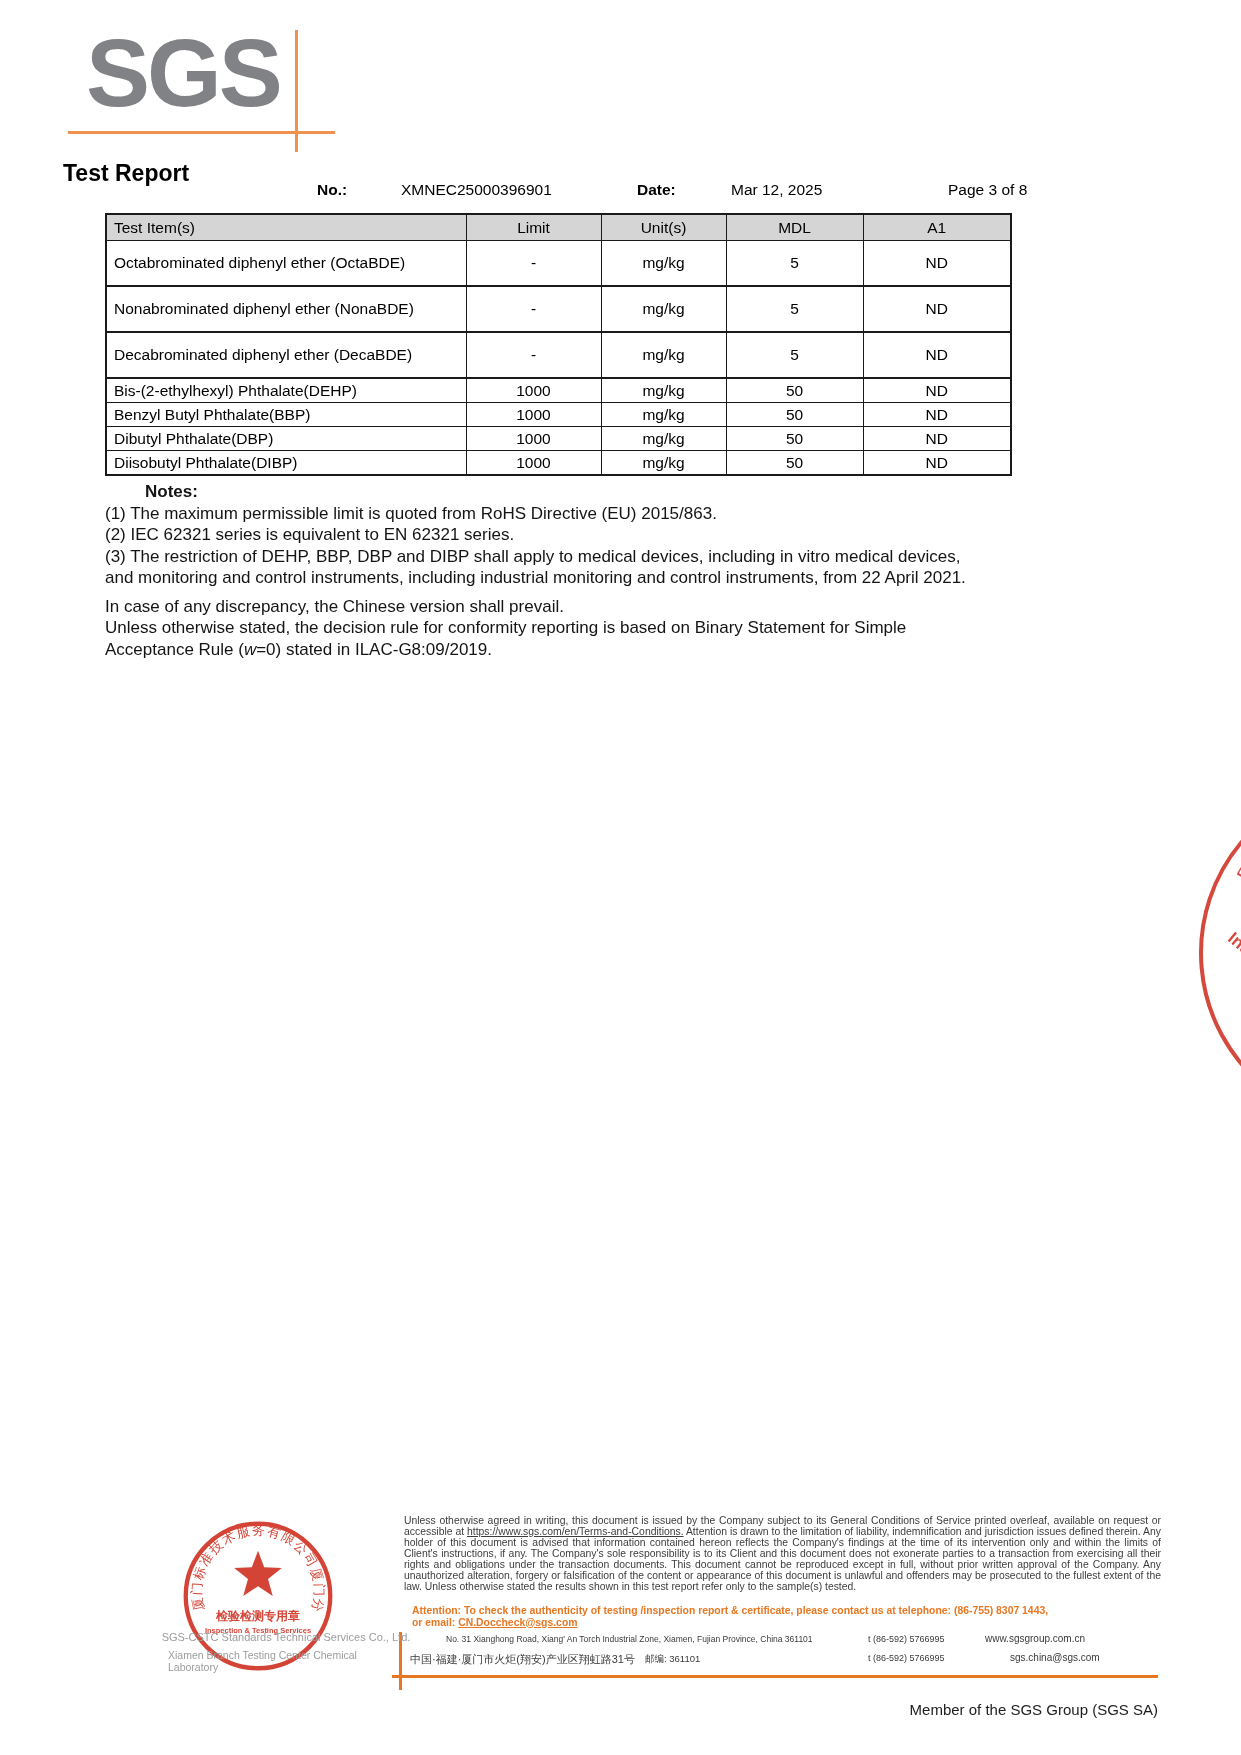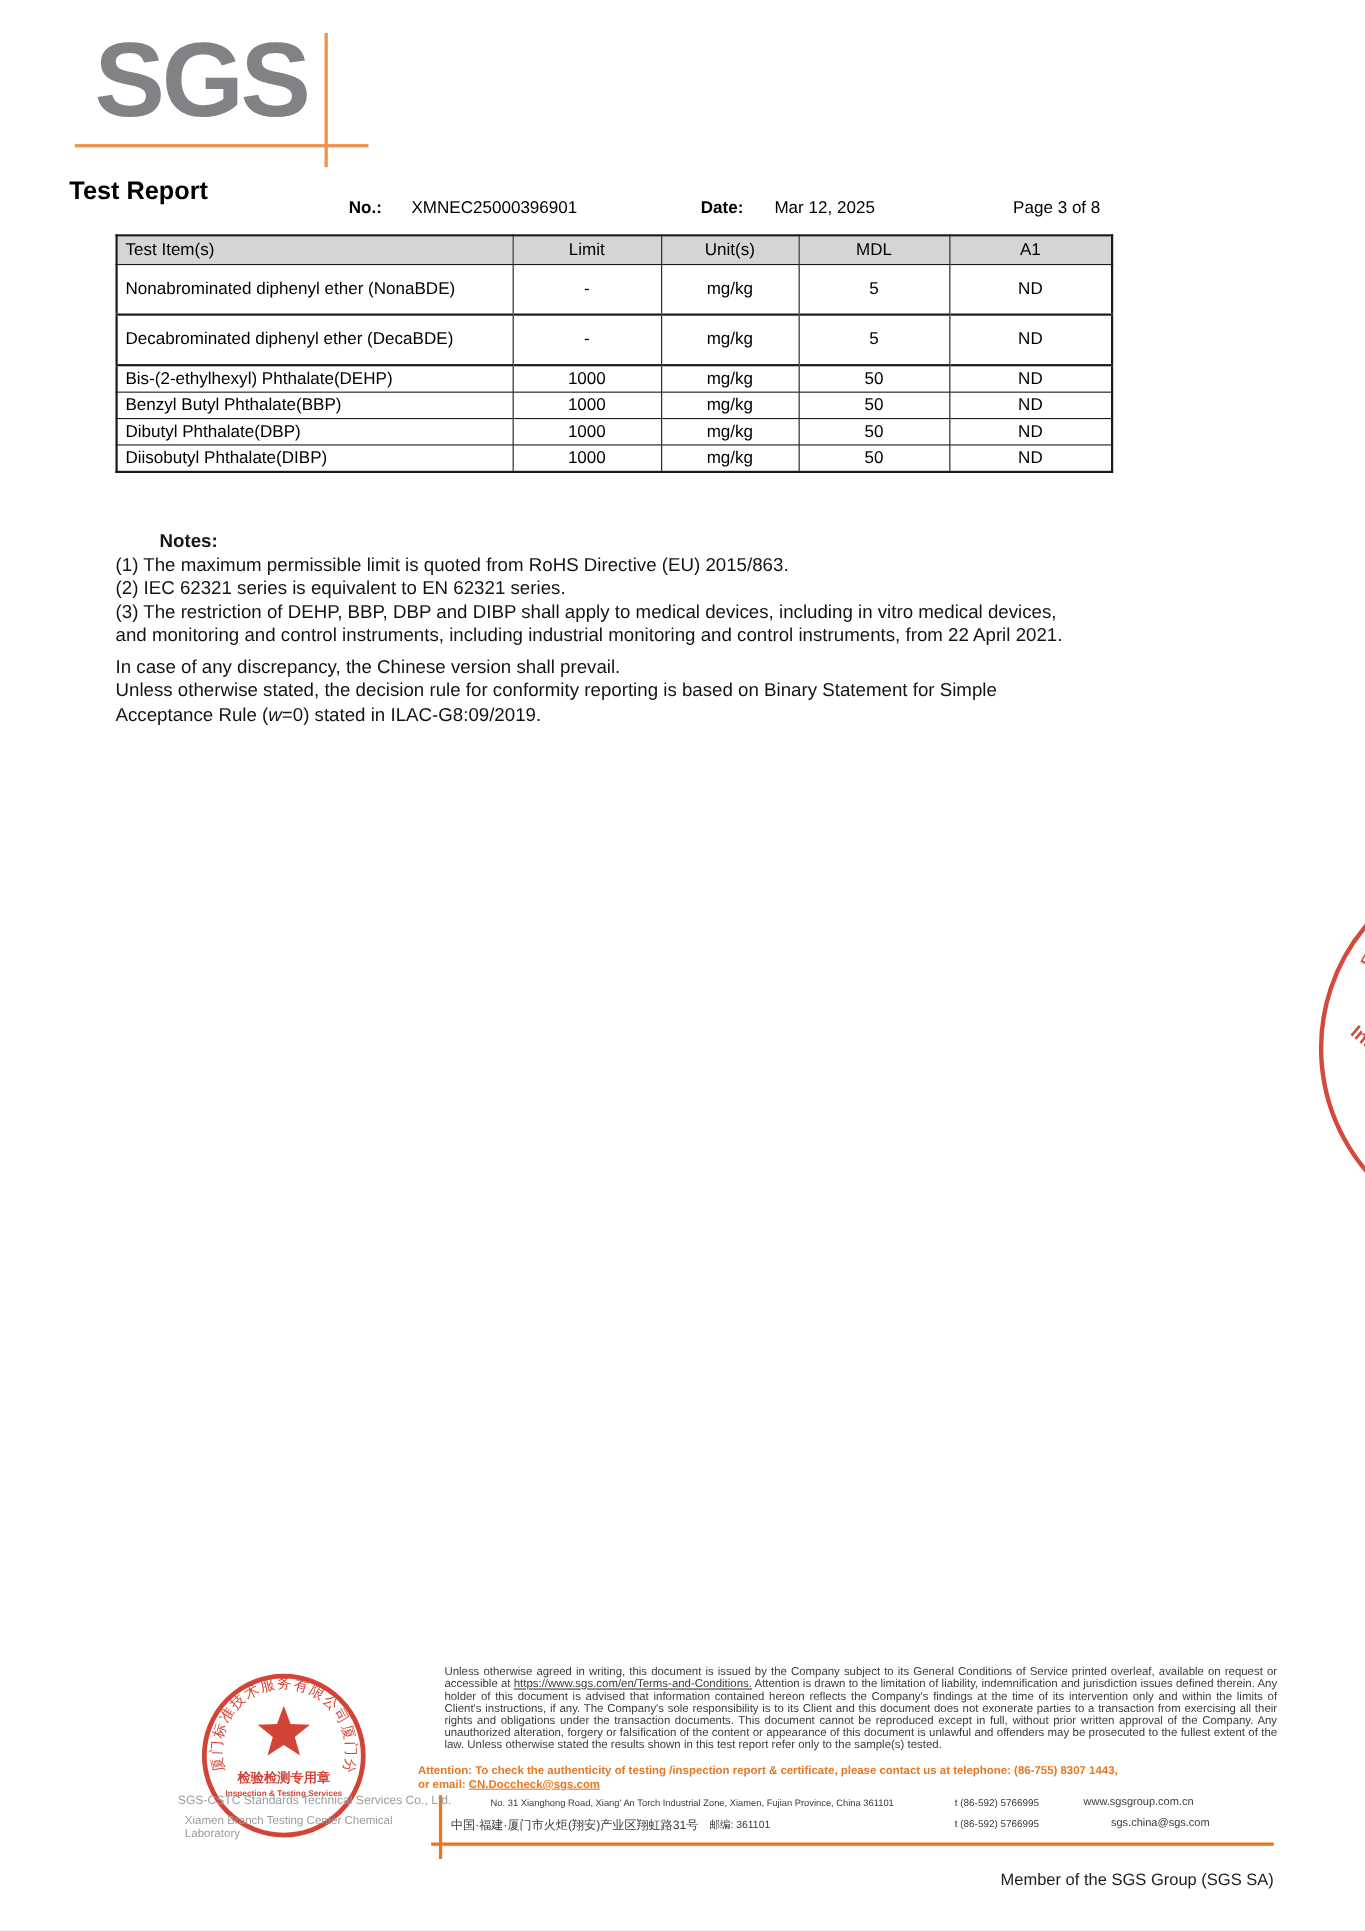--- a/index.html
+++ b/index.html
@@ -12,21 +12,21 @@
   .logo-text{
     position:absolute;left:86px;top:18px;
     font-size:96px;font-weight:bold;letter-spacing:-3px;color:#808285;
     font-family:"Liberation Sans",sans-serif;
   }
   .cross-v{position:absolute;left:295px;top:30px;width:3px;height:122px;background:#f0924d;}
   .cross-h{position:absolute;left:68px;top:131px;width:267px;height:3px;background:#f0924d;}
   
   .rpt-title{position:absolute;left:63px;top:160px;font-size:23px;font-weight:bold;color:#000;}
   .hdr-lab{position:absolute;top:181px;font-size:15.5px;font-weight:bold;color:#000;}
-  .hdr-val{position:absolute;top:181px;font-size:15.5px;color:#000;}
+  .hdr-val{position:absolute;top:181px;font-size:15.5px;color:#000;margin-left:27px;}
   
   .tbl{
     position:absolute;left:105px;top:213px;width:905px;
     border-collapse:collapse;table-layout:fixed;
     font-size:15.5px;color:#000;
   }
   .tbl td,.tbl th{border:1px solid #1a1a1a;padding:0 7px;font-weight:normal;overflow:hidden;}
   .tbl{border:2px solid #1a1a1a;}
   .tbl .hrow th{background:#d5d5d5;height:25px;text-align:center;}
   .tbl .hrow th.first{text-align:left;}
@@ -44,21 +44,21 @@
   
   .stamp{position:absolute;left:179px;top:1517px;width:158px;height:158px;z-index:2;opacity:.95;}
   .stamp-co1{position:absolute;left:160px;top:1631px;width:252px;text-align:center;font-size:11px;color:#9c9c9c;z-index:3;}
   .stamp-co2{position:absolute;left:168px;top:1649px;width:240px;text-align:left;font-size:10.5px;color:#9c9c9c;z-index:3;}
   .legal{
     position:absolute;left:404px;top:1516px;width:757px;
     font-size:10.4px;line-height:10.95px;text-align:justify;color:#3d3d3d;
   }
   .legal .lnk{text-decoration:underline;}
   .attention{
-    position:absolute;left:380px;top:1605px;width:757px;
+    position:absolute;left:412px;top:1605px;width:757px;
     font-size:10.4px;line-height:11.5px;font-weight:bold;color:#e87722;
   }
   .attention .em{text-decoration:underline;}
   .addr-en{position:absolute;left:410px;top:1634px;font-size:8.5px;color:#3a3a3a;padding-left:36px;}
   .addr-cn{position:absolute;left:410px;top:1652px;font-size:11px;color:#3a3a3a;}
   .postal{position:absolute;left:645px;top:1653px;font-size:9.5px;color:#3a3a3a;}
   .phone1{position:absolute;left:868px;top:1634px;font-size:9px;color:#3a3a3a;}
   .phone2{position:absolute;left:868px;top:1653px;font-size:9px;color:#3a3a3a;}
   .web{position:absolute;left:985px;top:1633px;font-size:10px;color:#3a3a3a;}
   .mail{position:absolute;left:988px;top:1652px;font-size:10px;color:#3a3a3a;margin-left:22px;}
@@ -93,20 +93,27 @@
       </colgroup>
     <tbody>
         <tr class="hrow">
       <th class="first">Test Item(s)</th>
       <th>Limit</th>
       <th>Unit(s)</th>
       <th>MDL</th>
       <th>A1</th>
     </tr>
     <tr class="tall">
+      <td class="item">Octabrominated diphenyl ether (OctaBDE)</td>
+      <td class="num">-</td>
+      <td class="num">mg/kg</td>
+      <td class="num">5</td>
+      <td class="num">ND</td>
+    </tr>
+    <tr class="tall">
       <td class="item">Nonabrominated diphenyl ether (NonaBDE)</td>
       <td class="num">-</td>
       <td class="num">mg/kg</td>
       <td class="num">5</td>
       <td class="num">ND</td>
     </tr>
     <tr class="tall">
       <td class="item">Decabrominated diphenyl ether (DecaBDE)</td>
       <td class="num">-</td>
       <td class="num">mg/kg</td>

